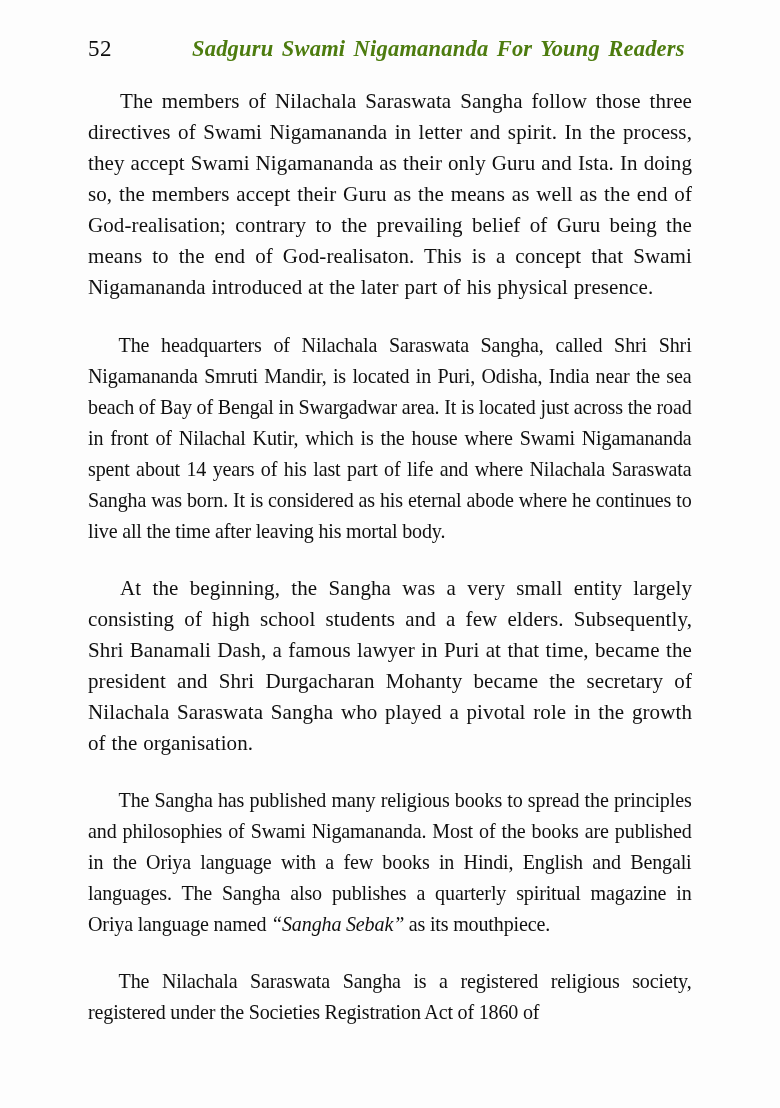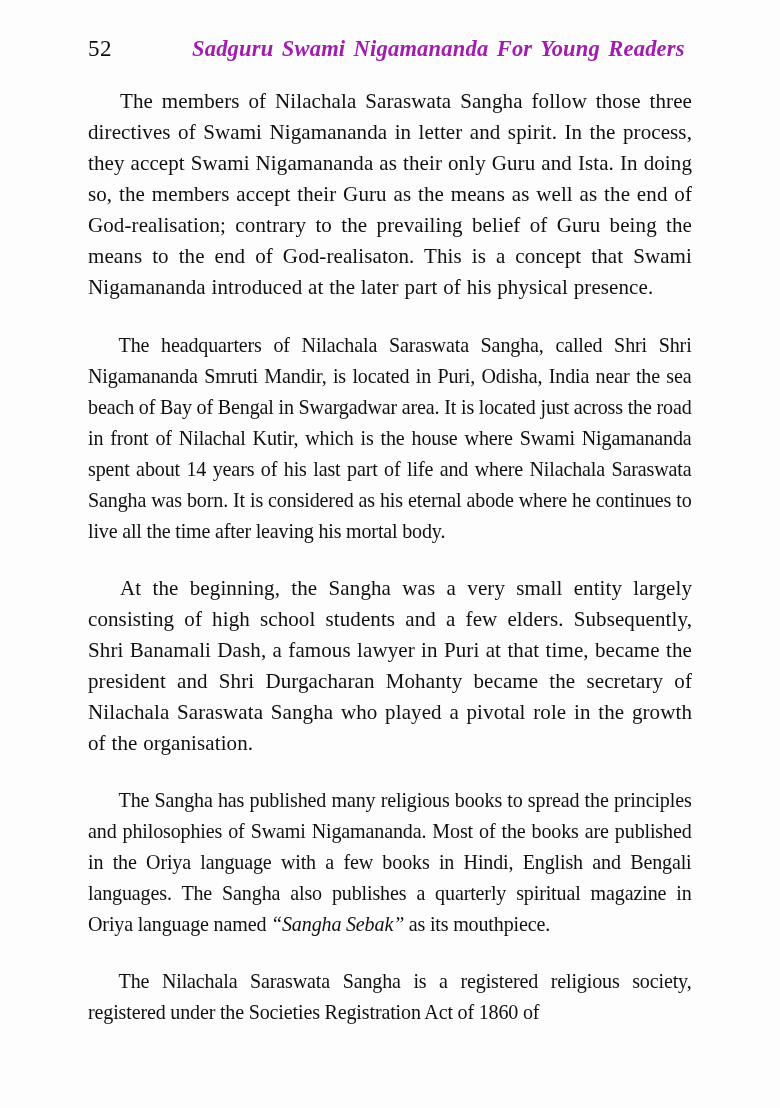--- a/index.html
+++ b/index.html
@@ -41,21 +41,21 @@
     flex: 0 0 104px;
     color: #0d0d0d;
   }
   .head-title {
     font-size: 22.5px;
     font-style: italic;
     font-weight: bold;
     letter-spacing: 0.2px;
     word-spacing: 2.5px;
     white-space: nowrap;
-    color: #a21caf;
+    color: #4d7c0f;
   }
 
   
   .text-col {
     position: absolute;
     top: 86px;
     left: 88px;
     width: 604px;
     font-family: Liberation Serif, serif;
   }

